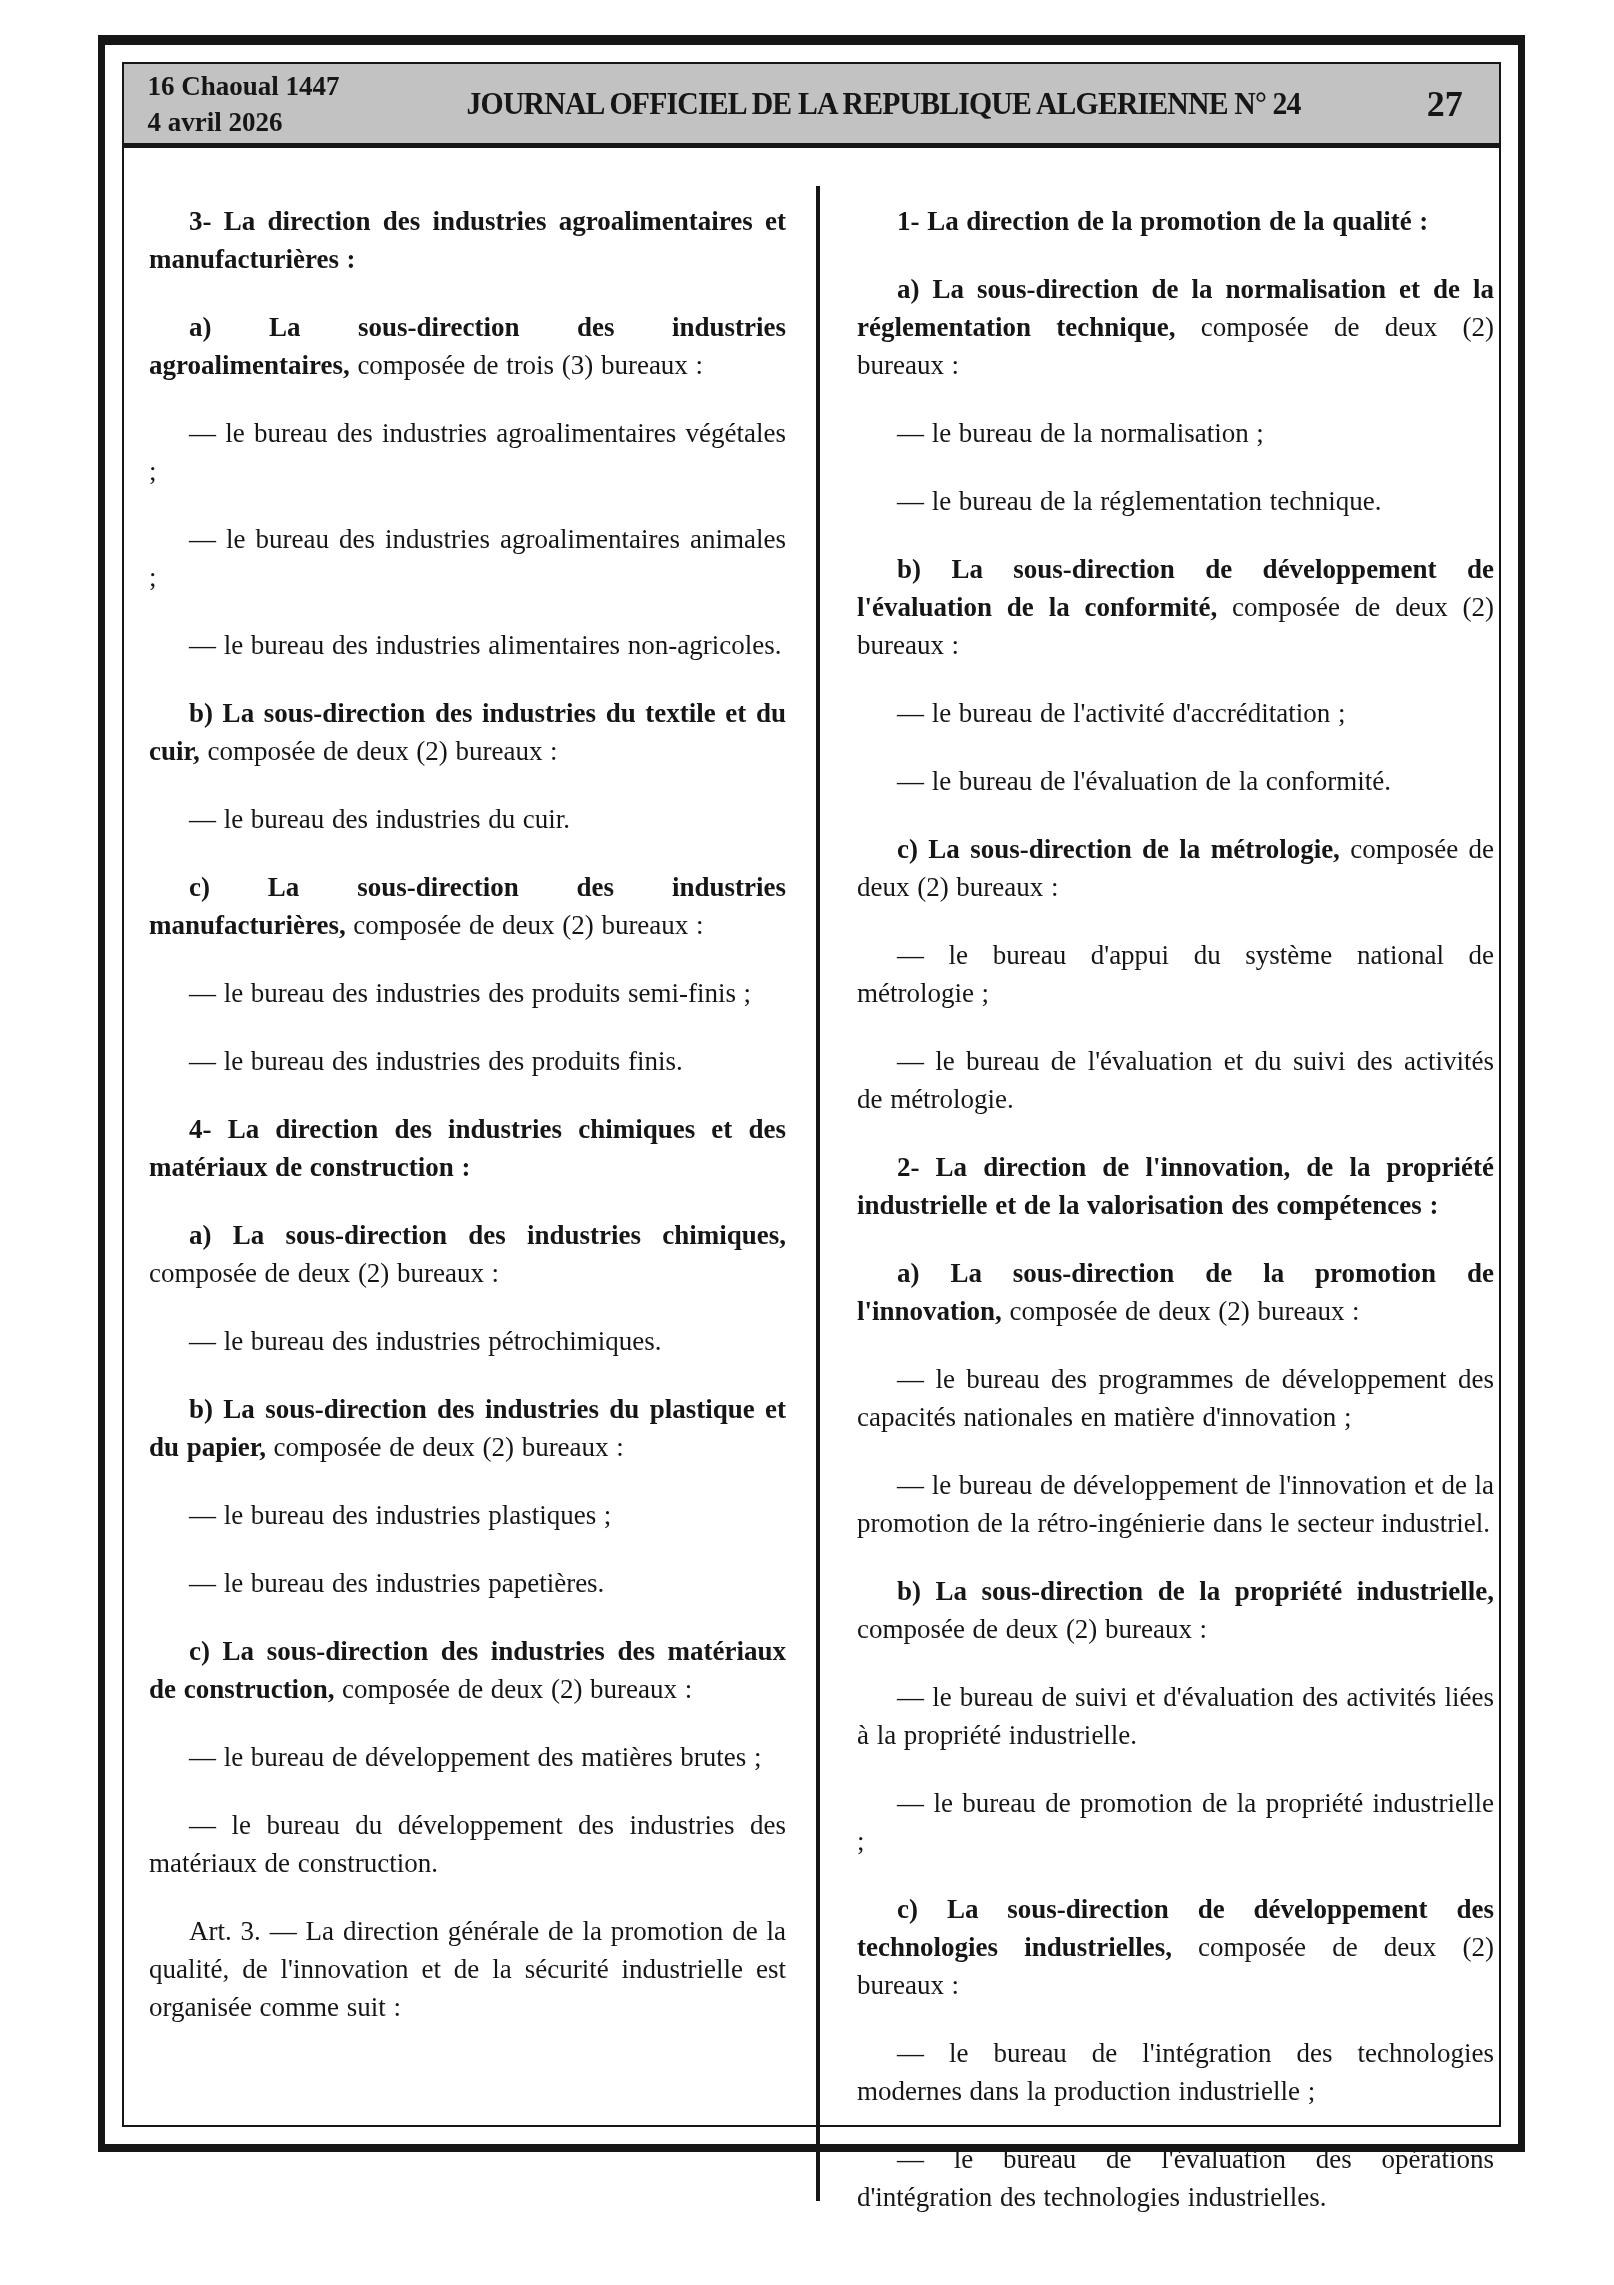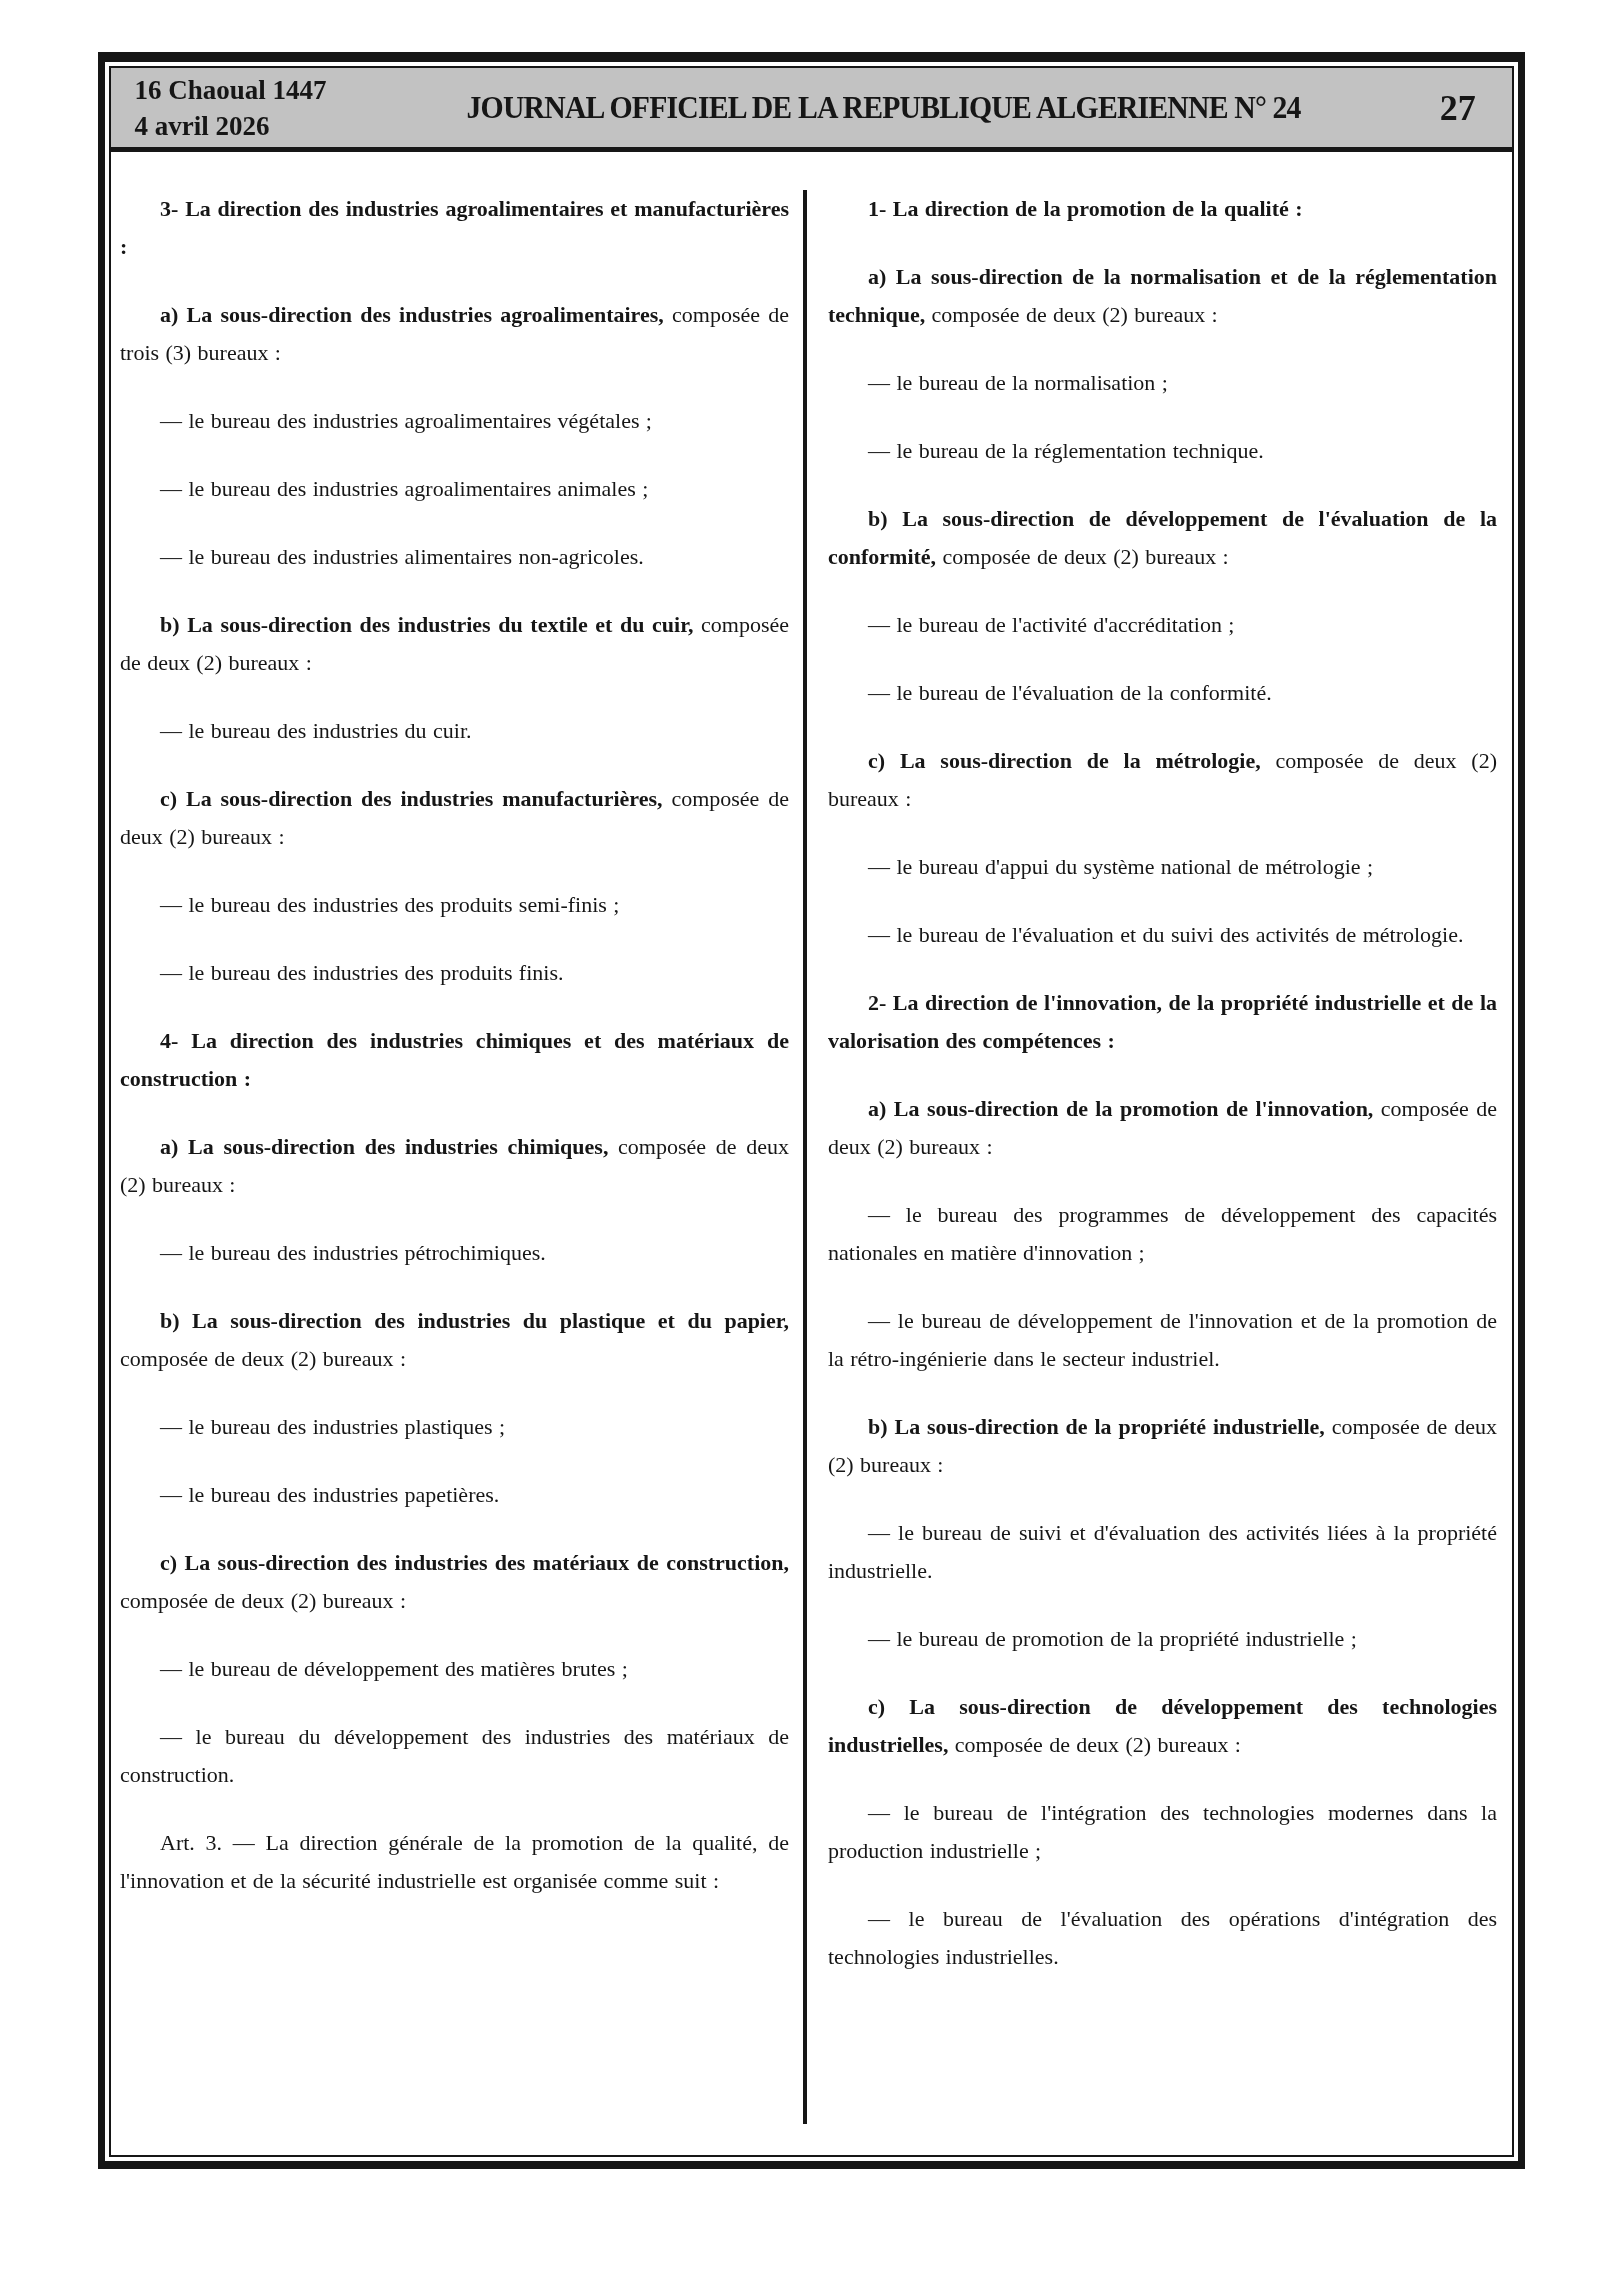--- a/index.html
+++ b/index.html
@@ -1,35 +1,35 @@
 <!DOCTYPE html>
 <html style="font-size:14.5px"><head>
 <meta charset="utf-8">
 <style>
   html,body{margin:0;padding:0;background:#ffffff;}
   .page{position:relative;width:1615px;height:2285px;background:#ffffff;overflow:hidden;
         font-family:"Liberation Serif", serif;color:#161616;}
-  .frame{position:absolute;left:98px;top:52px;width:1427px;height:2117px;
+  .frame{position:absolute;left:98px;top:35px;width:1427px;height:2117px;
          border:7.2px solid #161616;border-top-width:10px;border-bottom-width:8.1px;
-         padding:4px;box-sizing:border-box;}
+         padding:17px;box-sizing:border-box;}
   .inner{width:100%;height:100%;border:2.7px solid #161616;box-sizing:border-box;
          display:flex;flex-direction:column;background:#ffffff;}
   .header{flex:none;height:84px;background:#c2c2c2;border-bottom:5.4px solid #161616;
           display:flex;align-items:center;padding:0 23.5px;box-sizing:border-box;}
   .dates{font-weight:bold;font-size:27px;line-height:36px;white-space:nowrap;}
   .title{flex:1;text-align:center;font-weight:bold;font-size:32px;letter-spacing:-0.9px;
          transform:scaleX(0.93);white-space:nowrap;}
   .pagenum{font-weight:bold;font-size:36px;padding-right:12.7px;}
   .content{flex:1;position:relative;display:flex;align-items:flex-start;
            padding-top:38px;box-sizing:border-box;}
   .divider{position:absolute;left:692px;top:38px;bottom:31px;width:3.6px;background:#161616;}
   .col{width:669px;flex:none;}
   .col-left{margin-left:9px;}
   .col-right{margin-left:39px;}
-  .col p{margin:0;font-size:22px;line-height:38px;text-align:justify;
+  .col p{margin:16px;font-size:27px;line-height:38px;text-align:justify;
          text-indent:40px;word-spacing:0.9px;}
   .col p + p{margin-top:30px;}
   .col p.heading{font-weight:bold;}
   .col p b{font-weight:bold;}
 </style>
 </head>
 <body>
 
 <div class="page">
   <div class="frame">

